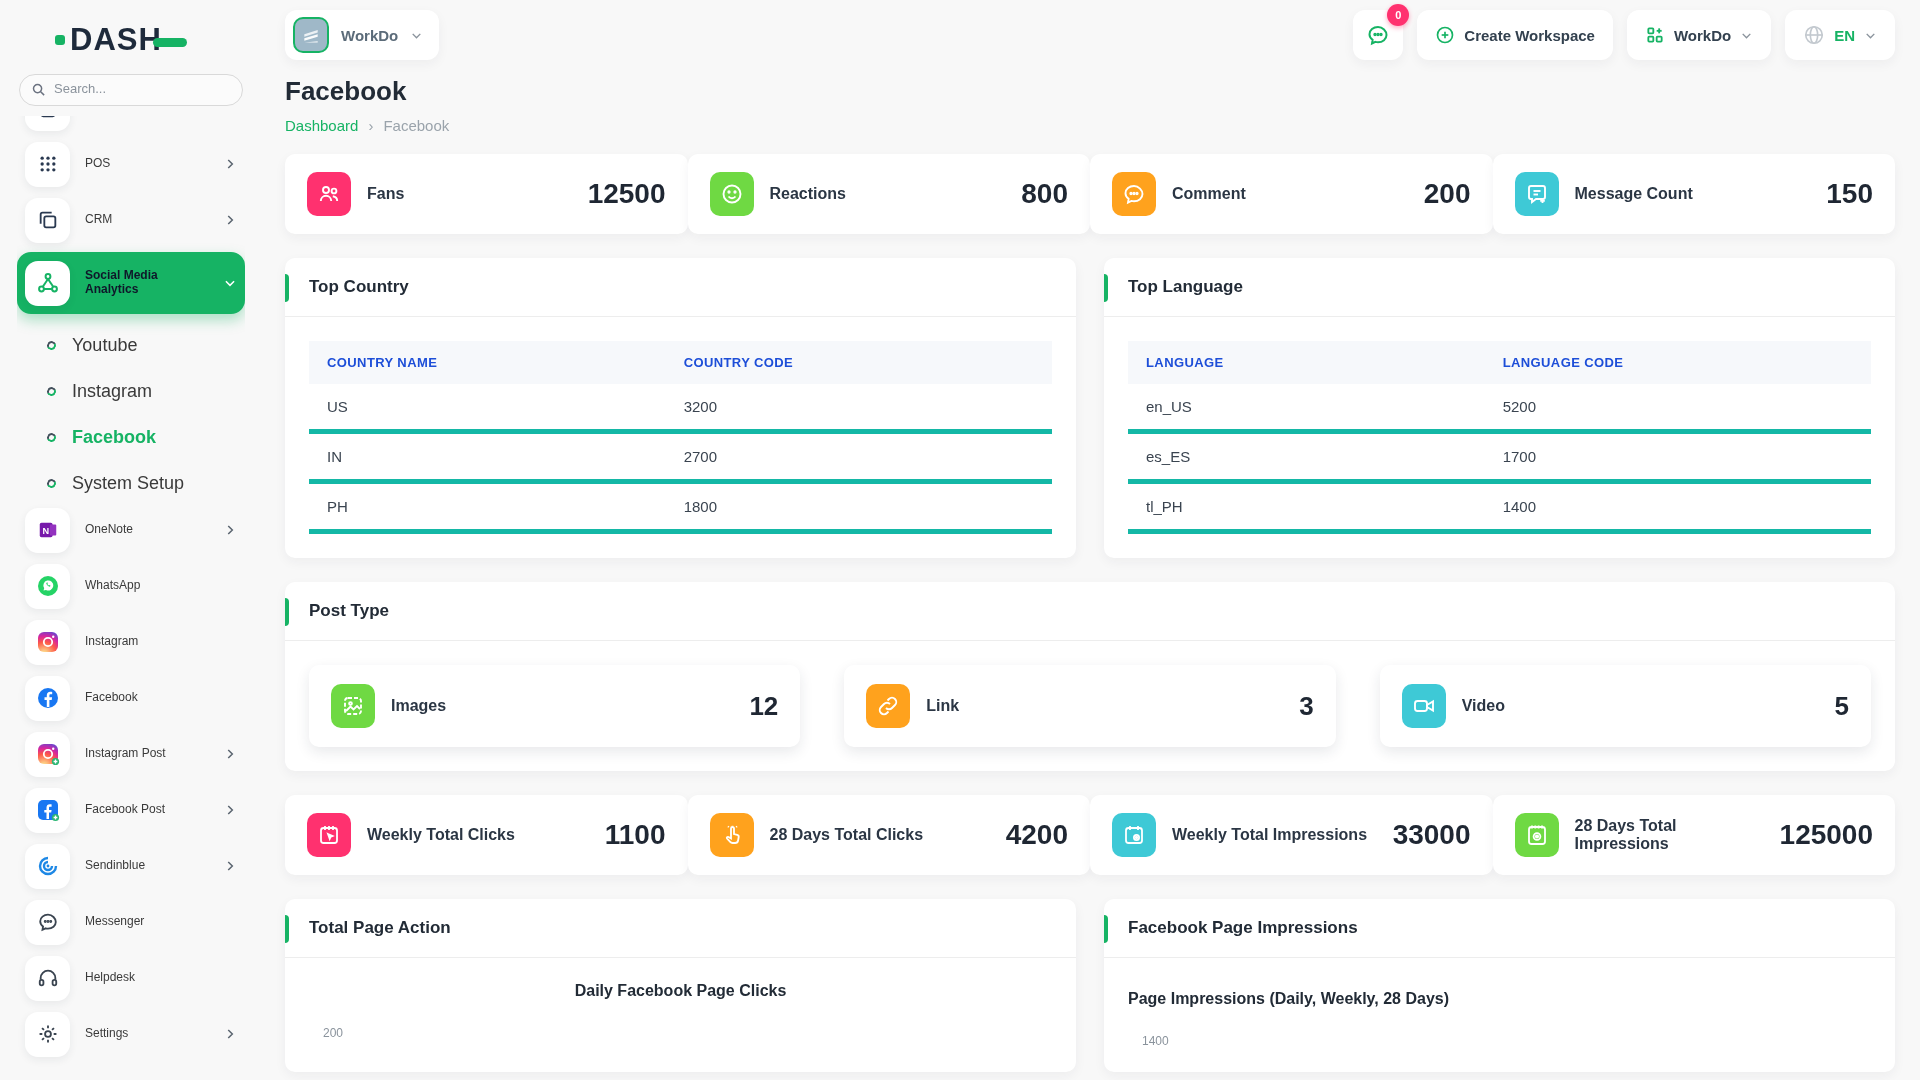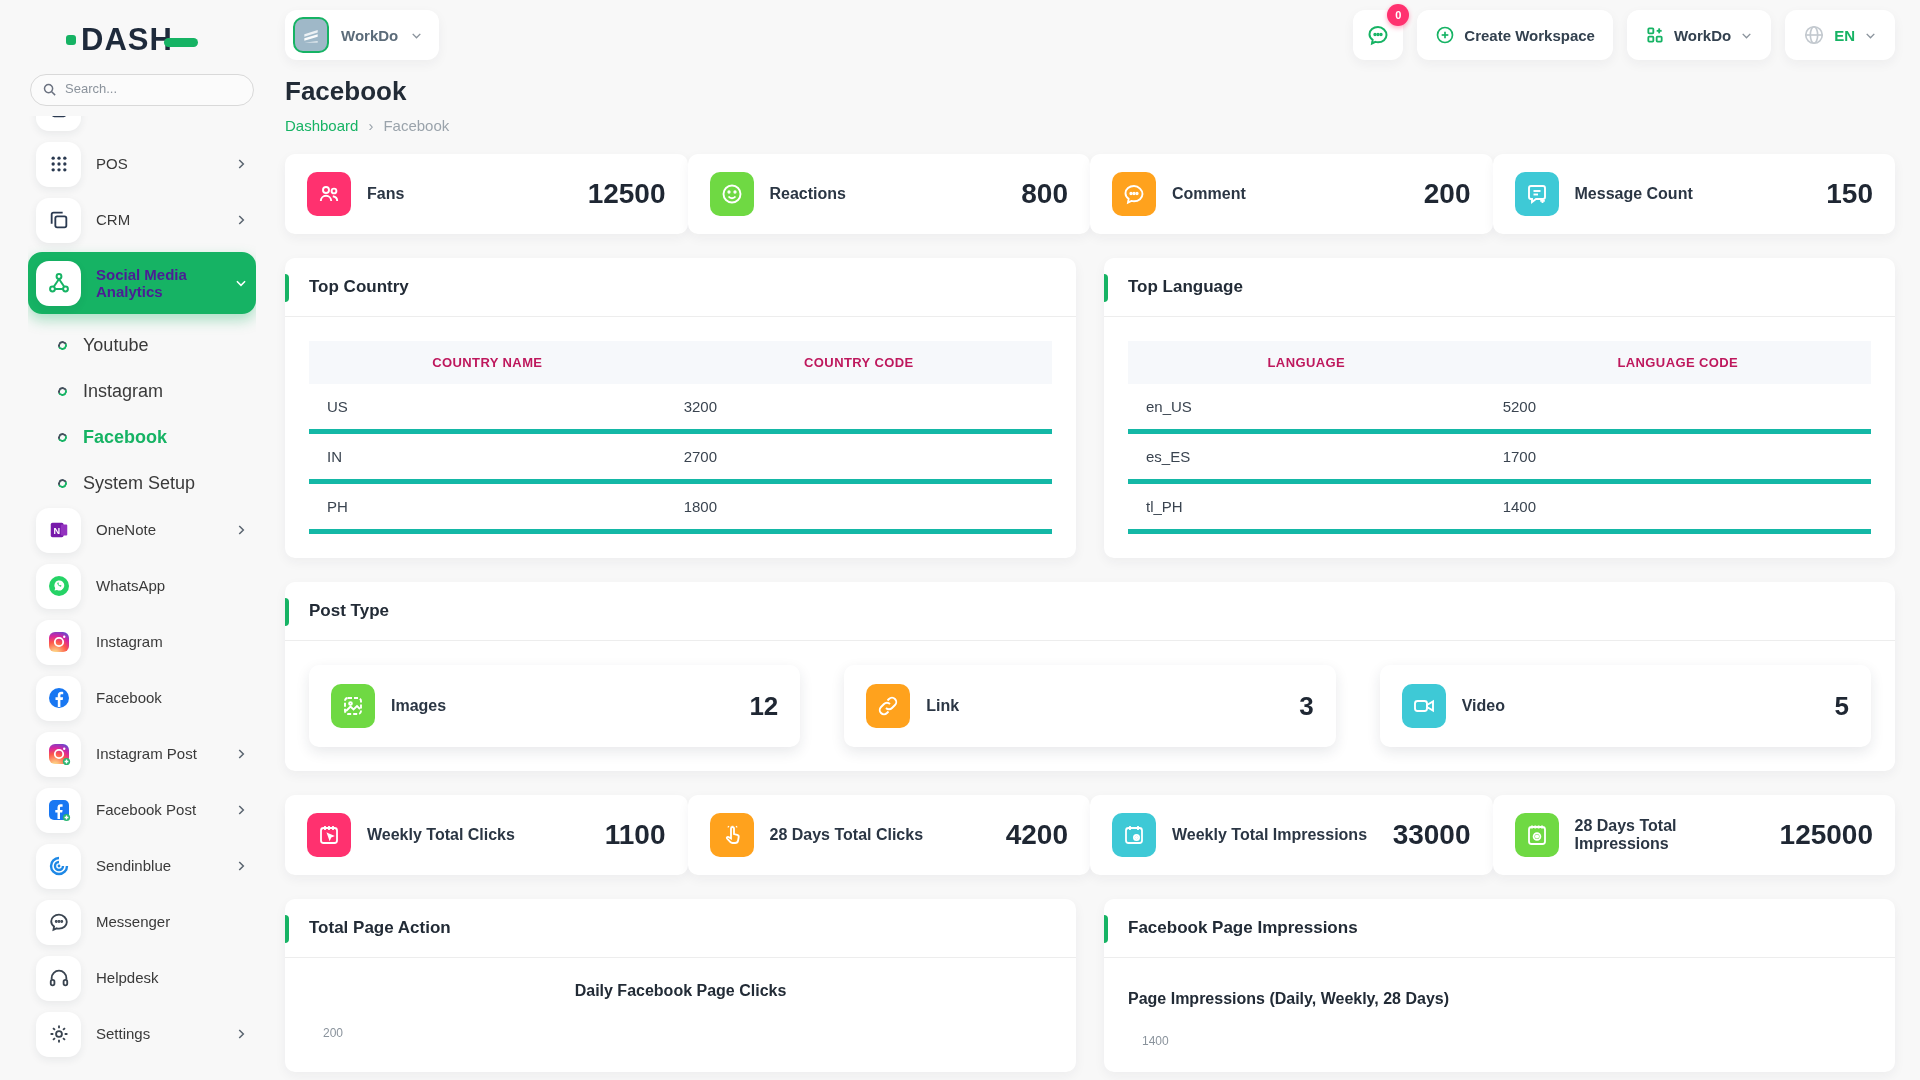--- a/index.html
+++ b/index.html
@@ -4,39 +4,39 @@
 <style>
   :root{
     --green:#16b364; --green-light:#6FD943; --pink:#FF316F; --orange:#FFA21D;
     --cyan:#3EC9D6; --dark:#25303e; --gray:#6b7280; --line:#ededed;
     --card-shadow:0 4px 12px rgba(30,40,60,.05);
   }
   *{box-sizing:border-box;margin:0;padding:0;font-family:"Liberation Sans",sans-serif;}
   html,body{width:1920px;height:1080px;overflow:hidden;background:#f8f8f8;color:var(--dark);}
 
   
-  .sidebar{position:fixed;left:12px;top:0;width:260px;height:1080px;padding:18px 16px 0 16px;background:#f8f8f8;z-index:5;}
+  .sidebar{position:fixed;left:1px;top:0;width:260px;height:1080px;padding:18px 16px 0 16px;background:#f8f8f8;z-index:5;}
   .logo{display:flex;align-items:center;gap:5px;height:40px;margin:2px 0 14px 38px;}
   .logo-dot{width:10px;height:10px;border-radius:3px;background:var(--green);}
   .logo-text{font-size:31px;font-weight:900;letter-spacing:1px;color:#1e2a3b;}
   .logo-bar{width:34px;height:9px;border-radius:5px;background:var(--green);margin-left:-14px;margin-top:4px;}
   .search-wrap{position:relative;margin:0 2px 10px 2px;}
   .search-input{width:100%;height:32px;border:1px solid #d9d9d9;border-radius:16px;background:#fbfbfb;
     padding:0 12px 4px 34px;font-size:13px;color:#555;outline:none;}
   .search-input::placeholder{color:#8b939c;}
   .search-ico{position:absolute;left:12px;top:8px;width:15px;height:15px;}
   .menu-scroll{height:calc(1080px - 110px);overflow:hidden;}
   .menu-item{display:flex;align-items:center;gap:15px;height:48px;margin-bottom:8px;padding:0 8px;border-radius:12px;cursor:pointer;}
   .menu-item.clipped{margin-top:-32px;}
   .icon-box{width:45px;height:45px;min-width:45px;border-radius:13px;background:#fff;box-shadow:0 3px 8px rgba(30,40,60,.07);
     display:flex;align-items:center;justify-content:center;}
-  .menu-label{font-size:15px;font-weight:500;color:#3a3a3a;line-height:1.15;}
+  .menu-label{font-size:12px;font-weight:500;color:#3a3a3a;line-height:1.15;}
   .chev{margin-left:auto;display:flex;align-items:center;color:#5b6570;}
   .menu-item.active{background:var(--green);height:62px;border-radius:14px;box-shadow:0 6px 14px rgba(22,179,100,.35);}
-  .menu-item.active .menu-label{color:#4c1d95;font-weight:700;}
+  .menu-item.active .menu-label{color:#0f172a;font-weight:700;}
   .menu-item.active .chev{color:#fff;}
   .sub-item{display:flex;align-items:center;gap:16px;height:46px;padding:0 8px 0 30px;cursor:pointer;}
   .bullet{width:9px;height:9px;border:2px solid #43505c;border-radius:50%;border-bottom-color:var(--green);border-right-color:var(--green);transform:rotate(20deg);}
   .sub-label{font-size:18px;font-weight:500;color:#3a3a3a;}
   .sub-item.active .sub-label{color:var(--green);font-weight:600;}
 
   
   .header{position:fixed;left:260px;top:0;right:0;height:70px;display:flex;align-items:center;padding:0 25px;z-index:4;}
   .pill{background:#fff;border-radius:12px;box-shadow:var(--card-shadow);display:flex;align-items:center;cursor:pointer;}
   .ws-pill{height:50px;padding:0 16px 0 8px;gap:12px;}
@@ -65,21 +65,21 @@
 
   .two-col{display:grid;grid-template-columns:1fr 1fr;gap:28px;margin-top:24px;}
   .card{background:#fff;border-radius:10px;box-shadow:var(--card-shadow);overflow:hidden;}
   .card-header{position:relative;padding:19px 24px;border-bottom:1px solid var(--line);}
   .card-header:before{content:"";position:absolute;left:0;top:16px;width:4px;height:28px;background:var(--green);border-radius:0 4px 4px 0;}
   .card-title{font-size:17px;font-weight:700;color:#222b36;}
   .card-body{padding:24px;}
 
   table{width:100%;border-collapse:collapse;}
   thead tr{background:#f6f8fb;}
-  th{text-align:center;font-size:13px;font-weight:700;letter-spacing:.4px;color:#be185d;padding:14px 18px;text-transform:uppercase;}
+  th{text-align:left;font-size:13px;font-weight:700;letter-spacing:.4px;color:#1d4ed8;padding:14px 18px;text-transform:uppercase;}
   td{font-size:15px;color:#3a4450;padding:14px 18px;border-bottom:5px solid #14b8a6;}
   th:first-child,td:first-child{width:48%;}
 
   .posttype-grid{display:grid;grid-template-columns:repeat(3,1fr);gap:44px;}
   .mini-card{background:#fff;border-radius:10px;box-shadow:0 5px 14px rgba(30,40,60,.10);padding:18px 22px;display:flex;align-items:center;gap:16px;height:82px;}
   .mini-value{margin-left:auto;font-size:26px;font-weight:700;color:#1f2733;}
 
   .stat-grid.mt{margin-top:24px;}
   .chart-title-center{font-size:16px;font-weight:700;color:#222b36;text-align:center;}
   .chart-title-left{font-size:16px;font-weight:700;color:#222b36;margin-top:8px;}

